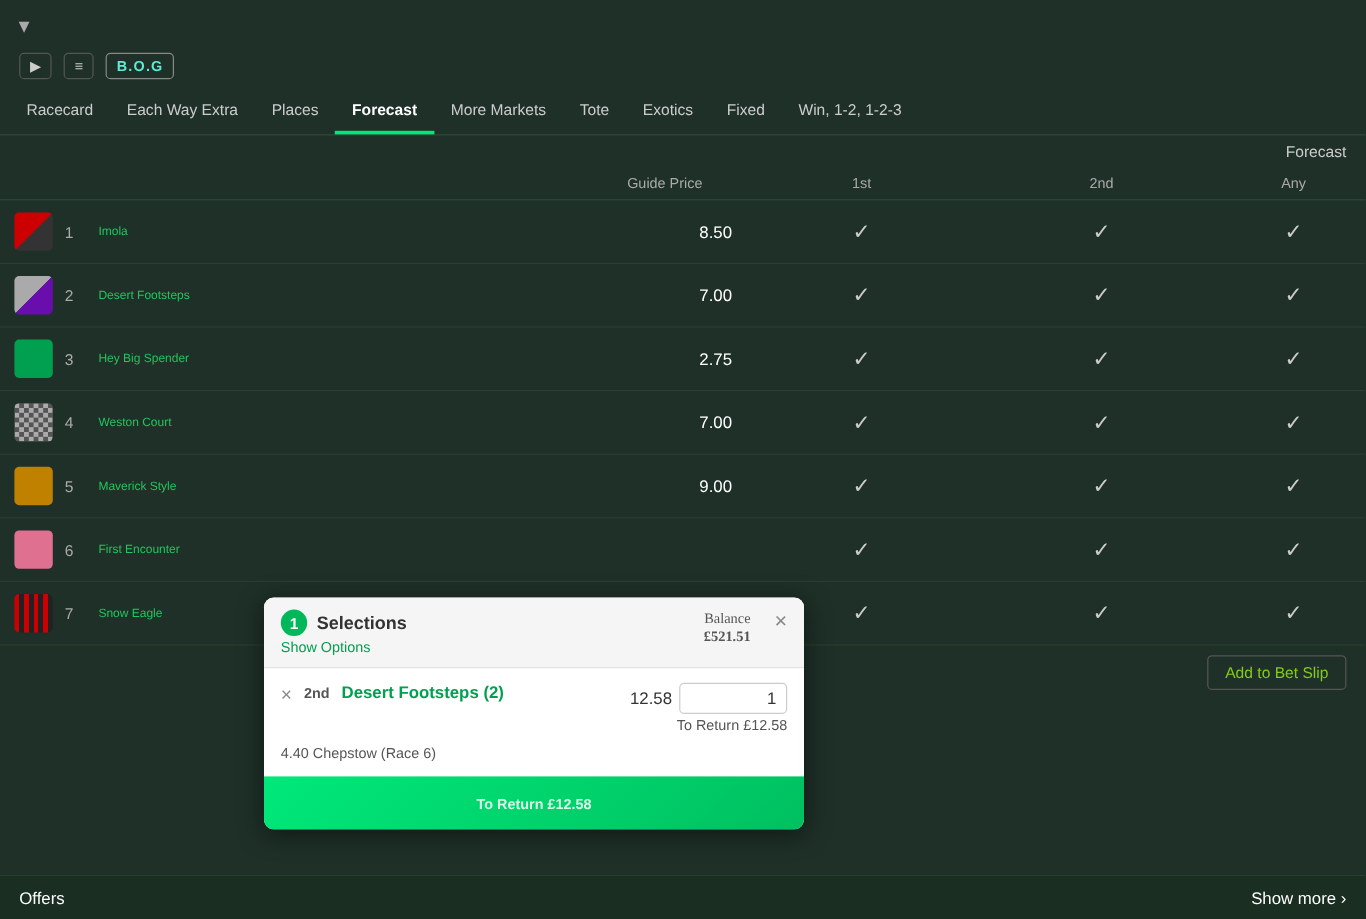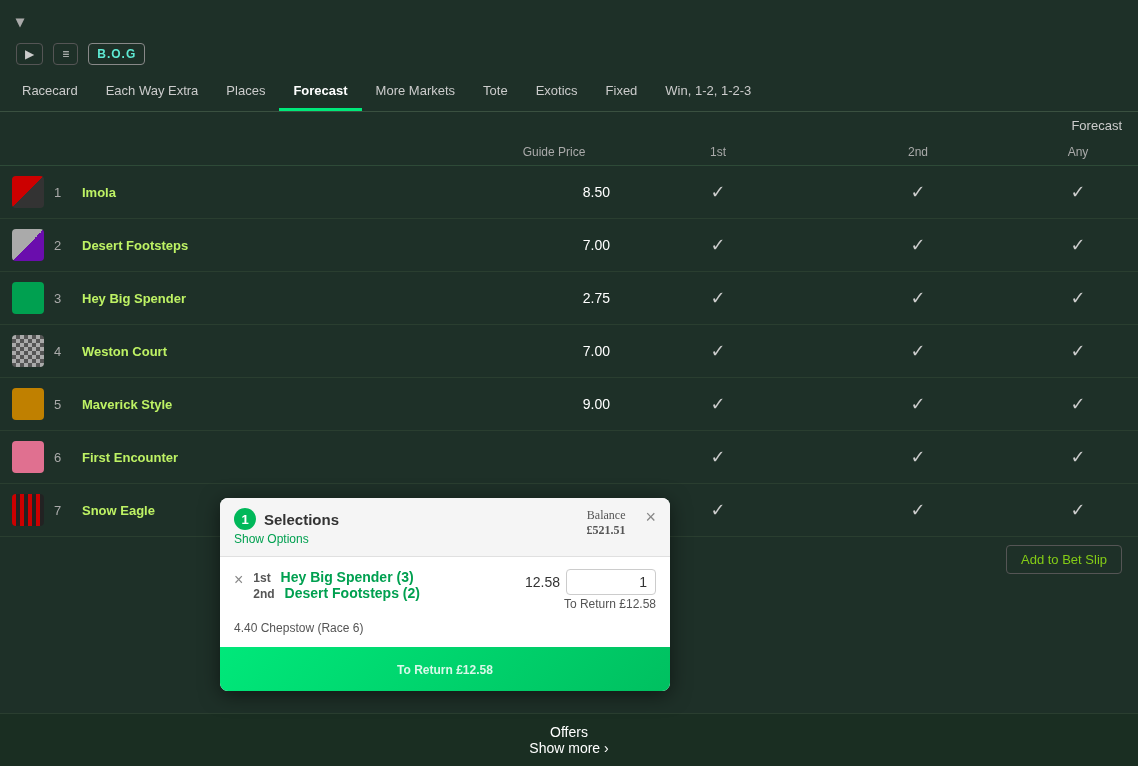--- a/index.html
+++ b/index.html
@@ -25,21 +25,21 @@
 
     .col-headers { display: grid; grid-template-columns: 1fr 120px 200px 200px 120px; padding: 6px 0; border-bottom: 1px solid #2e4a38; color: #aaa; font-size: 12px; }
     .col-headers .col { text-align: center; }
     .col-headers .col-guide { text-align: center; padding-right: 8px; }
 
     .horse-row { display: grid; grid-template-columns: 1fr 120px 200px 200px 120px; align-items: center; border-bottom: 1px solid #2a3e30; padding: 10px 0; }
 
     .horse-info { display: flex; align-items: center; gap: 10px; padding-left: 12px; }
     .horse-silks { width: 32px; height: 32px; border-radius: 4px; overflow: hidden; display: flex; align-items: center; justify-content: center; }
     .horse-num { color: #aaa; font-size: 13px; width: 18px; }
-    .horse-name { font-size: 13px; color: #bef264; font-weight: 700; }
+    .horse-name { font-size: 10px; color: #22c55e; font-weight: 400; }
 
     .guide-price { text-align: right; padding-right: 8px; color: #fff; font-size: 14px; }
 
     .check-cell { text-align: center; color: #ccc; font-size: 18px; cursor: pointer; }
 
     
     .bet-slip-overlay { position: absolute; left: 220px; top: 498px; width: 450px; background: #fff; border-radius: 8px; box-shadow: 0 4px 20px rgba(0,0,0,0.5); z-index: 100; color: #333; overflow: hidden; }
 
     .bet-slip-header { background: #f5f5f5; padding: 10px 14px; display: flex; justify-content: space-between; align-items: flex-start; border-bottom: 1px solid #e0e0e0; }
     .bet-slip-title { display: flex; align-items: center; gap: 8px; }
@@ -57,21 +57,21 @@
     .bet-horse { color: #00a050; font-weight: bold; font-size: 14px; }
     .stake-input { width: 90px; border: 1px solid #ccc; border-radius: 4px; padding: 4px 8px; font-size: 14px; text-align: right; color: #333; }
     .return-label { font-size: 12px; color: #555; text-align: right; margin-top: 2px; }
 
     .bet-meta { font-size: 12px; color: #555; padding: 4px 0 0 0; }
 
     .place-bet-btn { background: linear-gradient(135deg, #00e87a, #00c060); color: #fff; border: none; width: 100%; padding: 14px; font-size: 16px; font-weight: bold; cursor: pointer; text-align: center; }
     .place-bet-sub { font-size: 12px; color: rgba(255,255,255,0.85); margin-top: 2px; }
 
     
-    .offers-bar { position: absolute; bottom: 0; left: 0; right: 0; background: #1a2e22; padding: 10px 16px; display: flex; justify-content: space-between; align-items: center; border-top: 1px solid #2a3e30; flex-direction: column; }
+    .offers-bar { position: absolute; bottom: 0; left: 0; right: 0; background: #1a2e22; padding: 10px 16px; display: flex; justify-content: space-between; align-items: center; border-top: 1px solid #2a3e30; }
 
     
     .add-betslip-area { text-align: right; padding-right: 16px; }
     .add-betslip-btn { background: transparent; border: 1px solid #555; border-radius: 4px; color: #84cc16; padding: 6px 14px; font-size: 13px; cursor: pointer; }
 
     
     .silk-1 { background: linear-gradient(135deg, #c00 50%, #333 50%); }
     .silk-2 { background: linear-gradient(135deg, #aaa 50%, #6a0dad 50%); }
     .silk-3 { background: #00a050; }
     .silk-4 { background: repeating-conic-gradient(#555 0% 25%, #aaa 0% 50%) 0 0/8px 8px; }
@@ -220,24 +220,20 @@
       </div>
       <div class="close-btn">×</div>
     </div>
   </div>
 
   <div class="bet-slip-body">
     <div class="bet-row">
       <span class="remove-btn">×</span>
       <div class="bet-details">
         <div>
-          <span class="bet-position">1st</span>
-          <span class="bet-horse" style="margin-left:6px;">Hey Big Spender (3)</span>
-        </div>
-        <div>
           <span class="bet-position">2nd</span>
           <span class="bet-horse" style="margin-left:6px;">Desert Footsteps (2)</span>
         </div>
       </div>
       <div>
         <div style="display:flex; align-items:center; gap:6px;">
           <span style="font-size:14px; color:#333;">12.58</span>
           <input class="stake-input" type="text" value="1" style="">
         </div>
         <div class="return-label">To Return £12.58</div>

